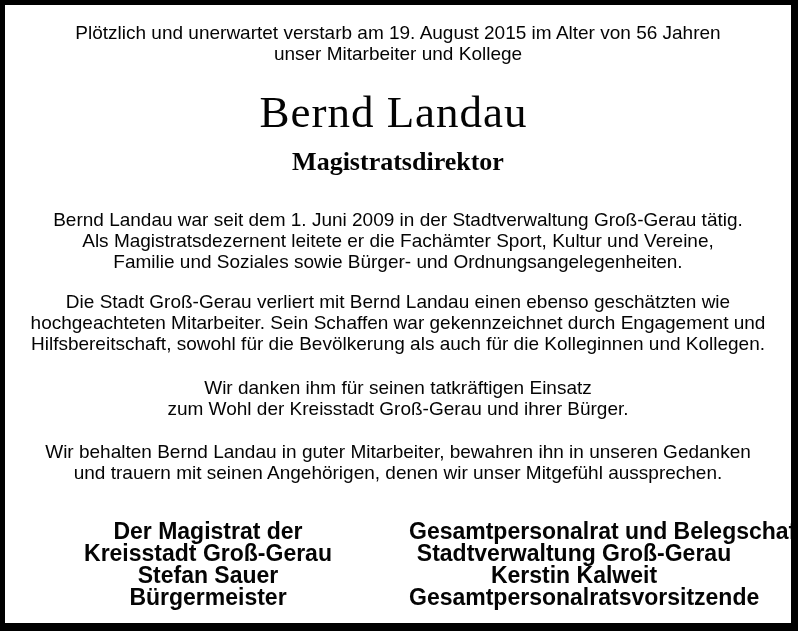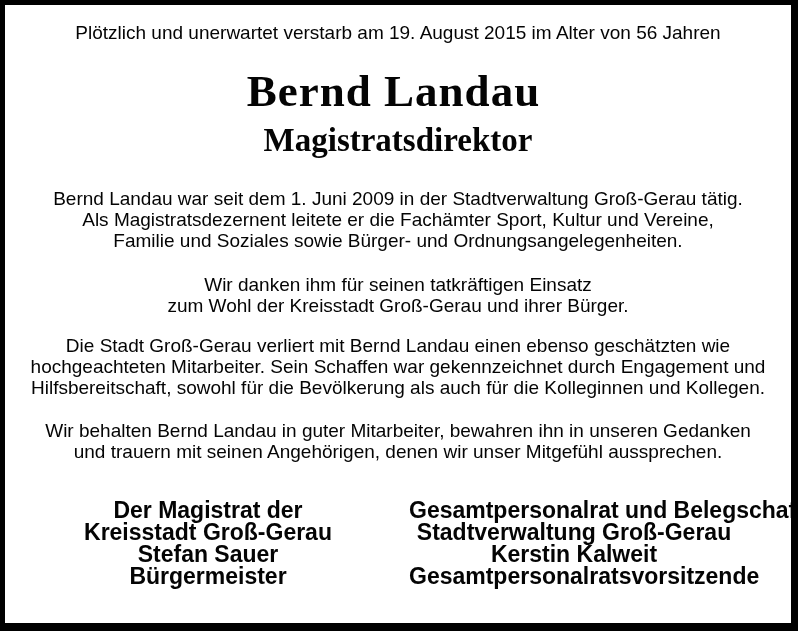--- a/index.html
+++ b/index.html
@@ -36,30 +36,30 @@
     white-space: nowrap;
   }
   .intro {
     margin-top: 17px;
     font-size: 19px;
     line-height: 21px;
   }
   .deceased-name {
     margin: 26px 9px 0 0;
     font-family: "Liberation Serif", serif;
-    font-weight: bold;
+    font-weight: normal;
     font-size: 45px;
     line-height: 45px;
     letter-spacing: 1px;
   }
   .deceased-title {
     margin: 13px 0 0 0;
     font-family: "Liberation Serif", serif;
     font-weight: bold;
-    font-size: 33px;
+    font-size: 26px;
     line-height: 27px;
   }
   .para {
     font-size: 19px;
     line-height: 21px;
   }
   .para-1 { margin-top: 34px; }
   .para-2 { margin-top: 19px; }
   .para-3 { margin-top: 23px; }
   .para-4 { margin-top: 22px; }
@@ -78,41 +78,42 @@
   .sig-right { width: 330px; margin-left: 56px; }
 </style>
 </head>
 <body>
 
 <div class="frame">
   <div class="content">
 
     <div class="intro">
       <div class="line">Plötzlich und unerwartet verstarb am 19. August 2015 im Alter von 56 Jahren</div>
+      <div class="line">unser Mitarbeiter und Kollege</div>
     </div>
 
     <h1 class="deceased-name">Bernd Landau</h1>
 
     <h2 class="deceased-title">Magistratsdirektor</h2>
 
     <div class="para para-1">
       <div class="line">Bernd Landau war seit dem 1. Juni 2009 in der Stadtverwaltung Groß-Gerau tätig.</div>
       <div class="line">Als Magistratsdezernent leitete er die Fachämter Sport, Kultur und Vereine,</div>
       <div class="line">Familie und Soziales sowie Bürger- und Ordnungsangelegenheiten.</div>
     </div>
 
-    <div class="para para-3">
-      <div class="line">Wir danken ihm für seinen tatkräftigen Einsatz</div>
-      <div class="line">zum Wohl der Kreisstadt Groß-Gerau und ihrer Bürger.</div>
-    </div>
-
     <div class="para para-2">
       <div class="line">Die Stadt Groß-Gerau verliert mit Bernd Landau einen ebenso geschätzten wie</div>
       <div class="line">hochgeachteten Mitarbeiter. Sein Schaffen war gekennzeichnet durch Engagement und</div>
       <div class="line">Hilfsbereitschaft, sowohl für die Bevölkerung als auch für die Kolleginnen und Kollegen.</div>
+    </div>
+
+    <div class="para para-3">
+      <div class="line">Wir danken ihm für seinen tatkräftigen Einsatz</div>
+      <div class="line">zum Wohl der Kreisstadt Groß-Gerau und ihrer Bürger.</div>
     </div>
 
     <div class="para para-4">
       <div class="line">Wir behalten Bernd Landau in guter Mitarbeiter, bewahren ihn in unseren Gedanken</div>
       <div class="line">und trauern mit seinen Angehörigen, denen wir unser Mitgefühl aussprechen.</div>
     </div>
 
     <div class="signatures">
       <div class="sig-col sig-left">
         <div class="line">Der Magistrat der</div>

